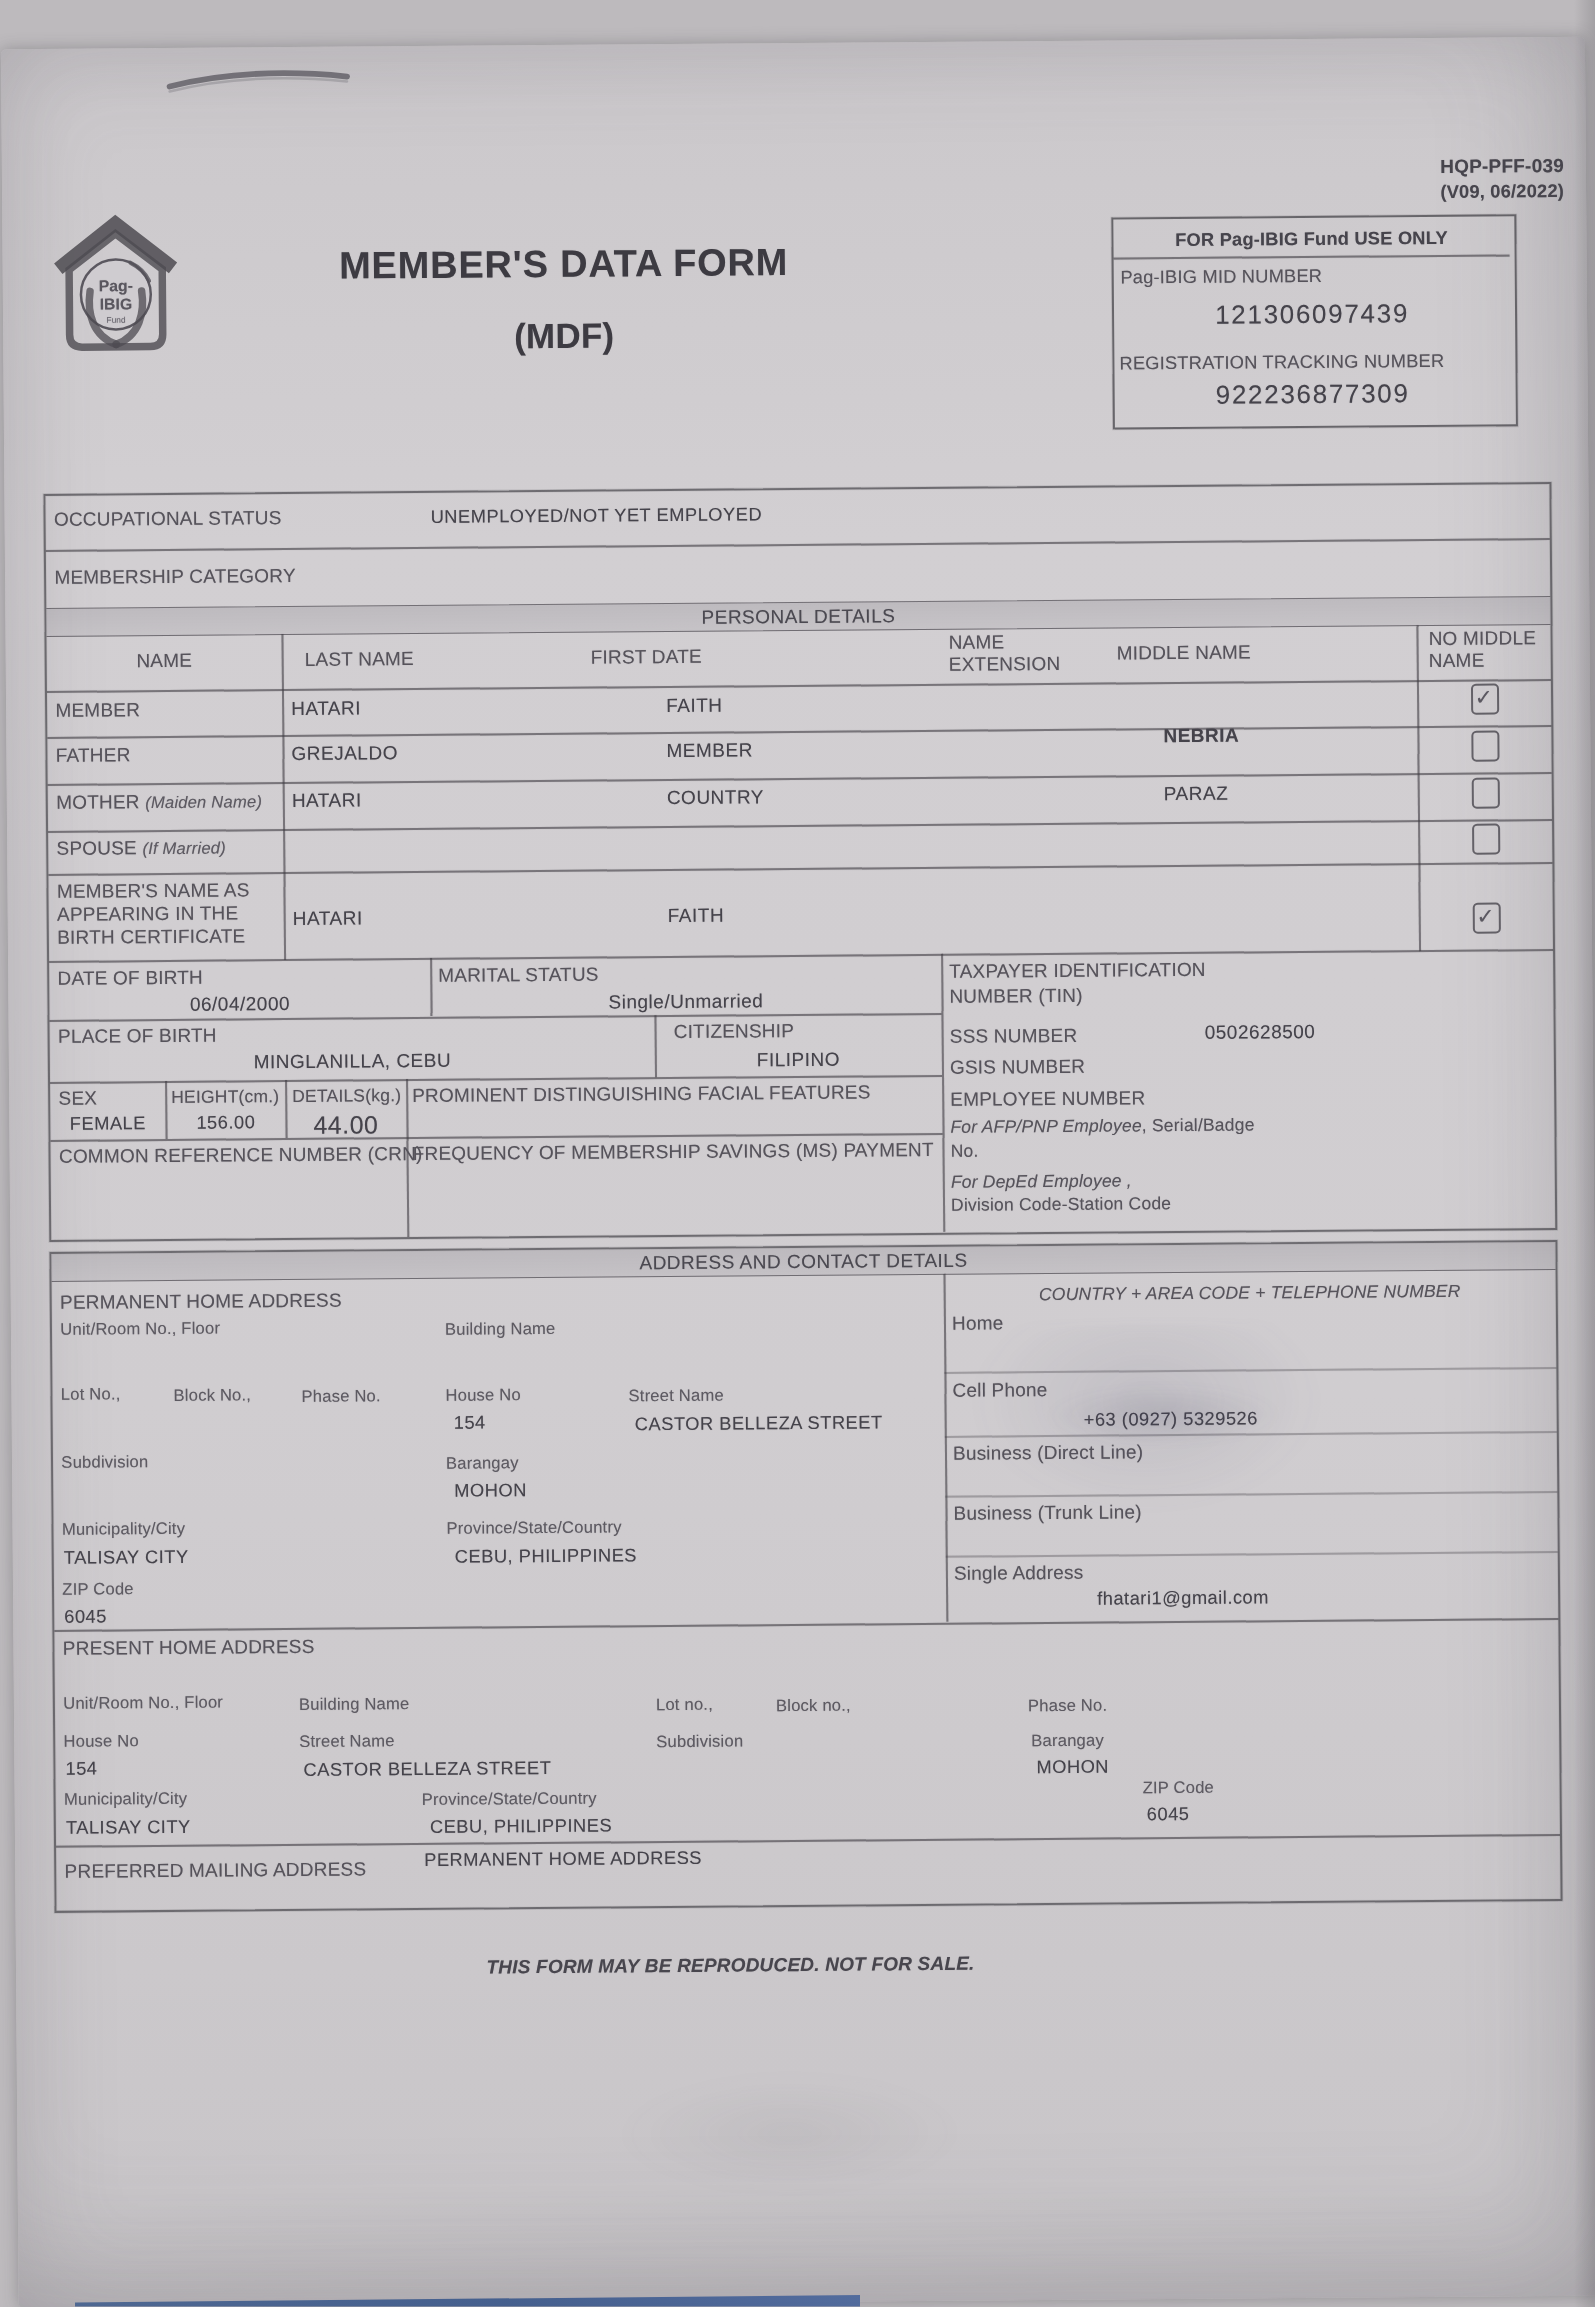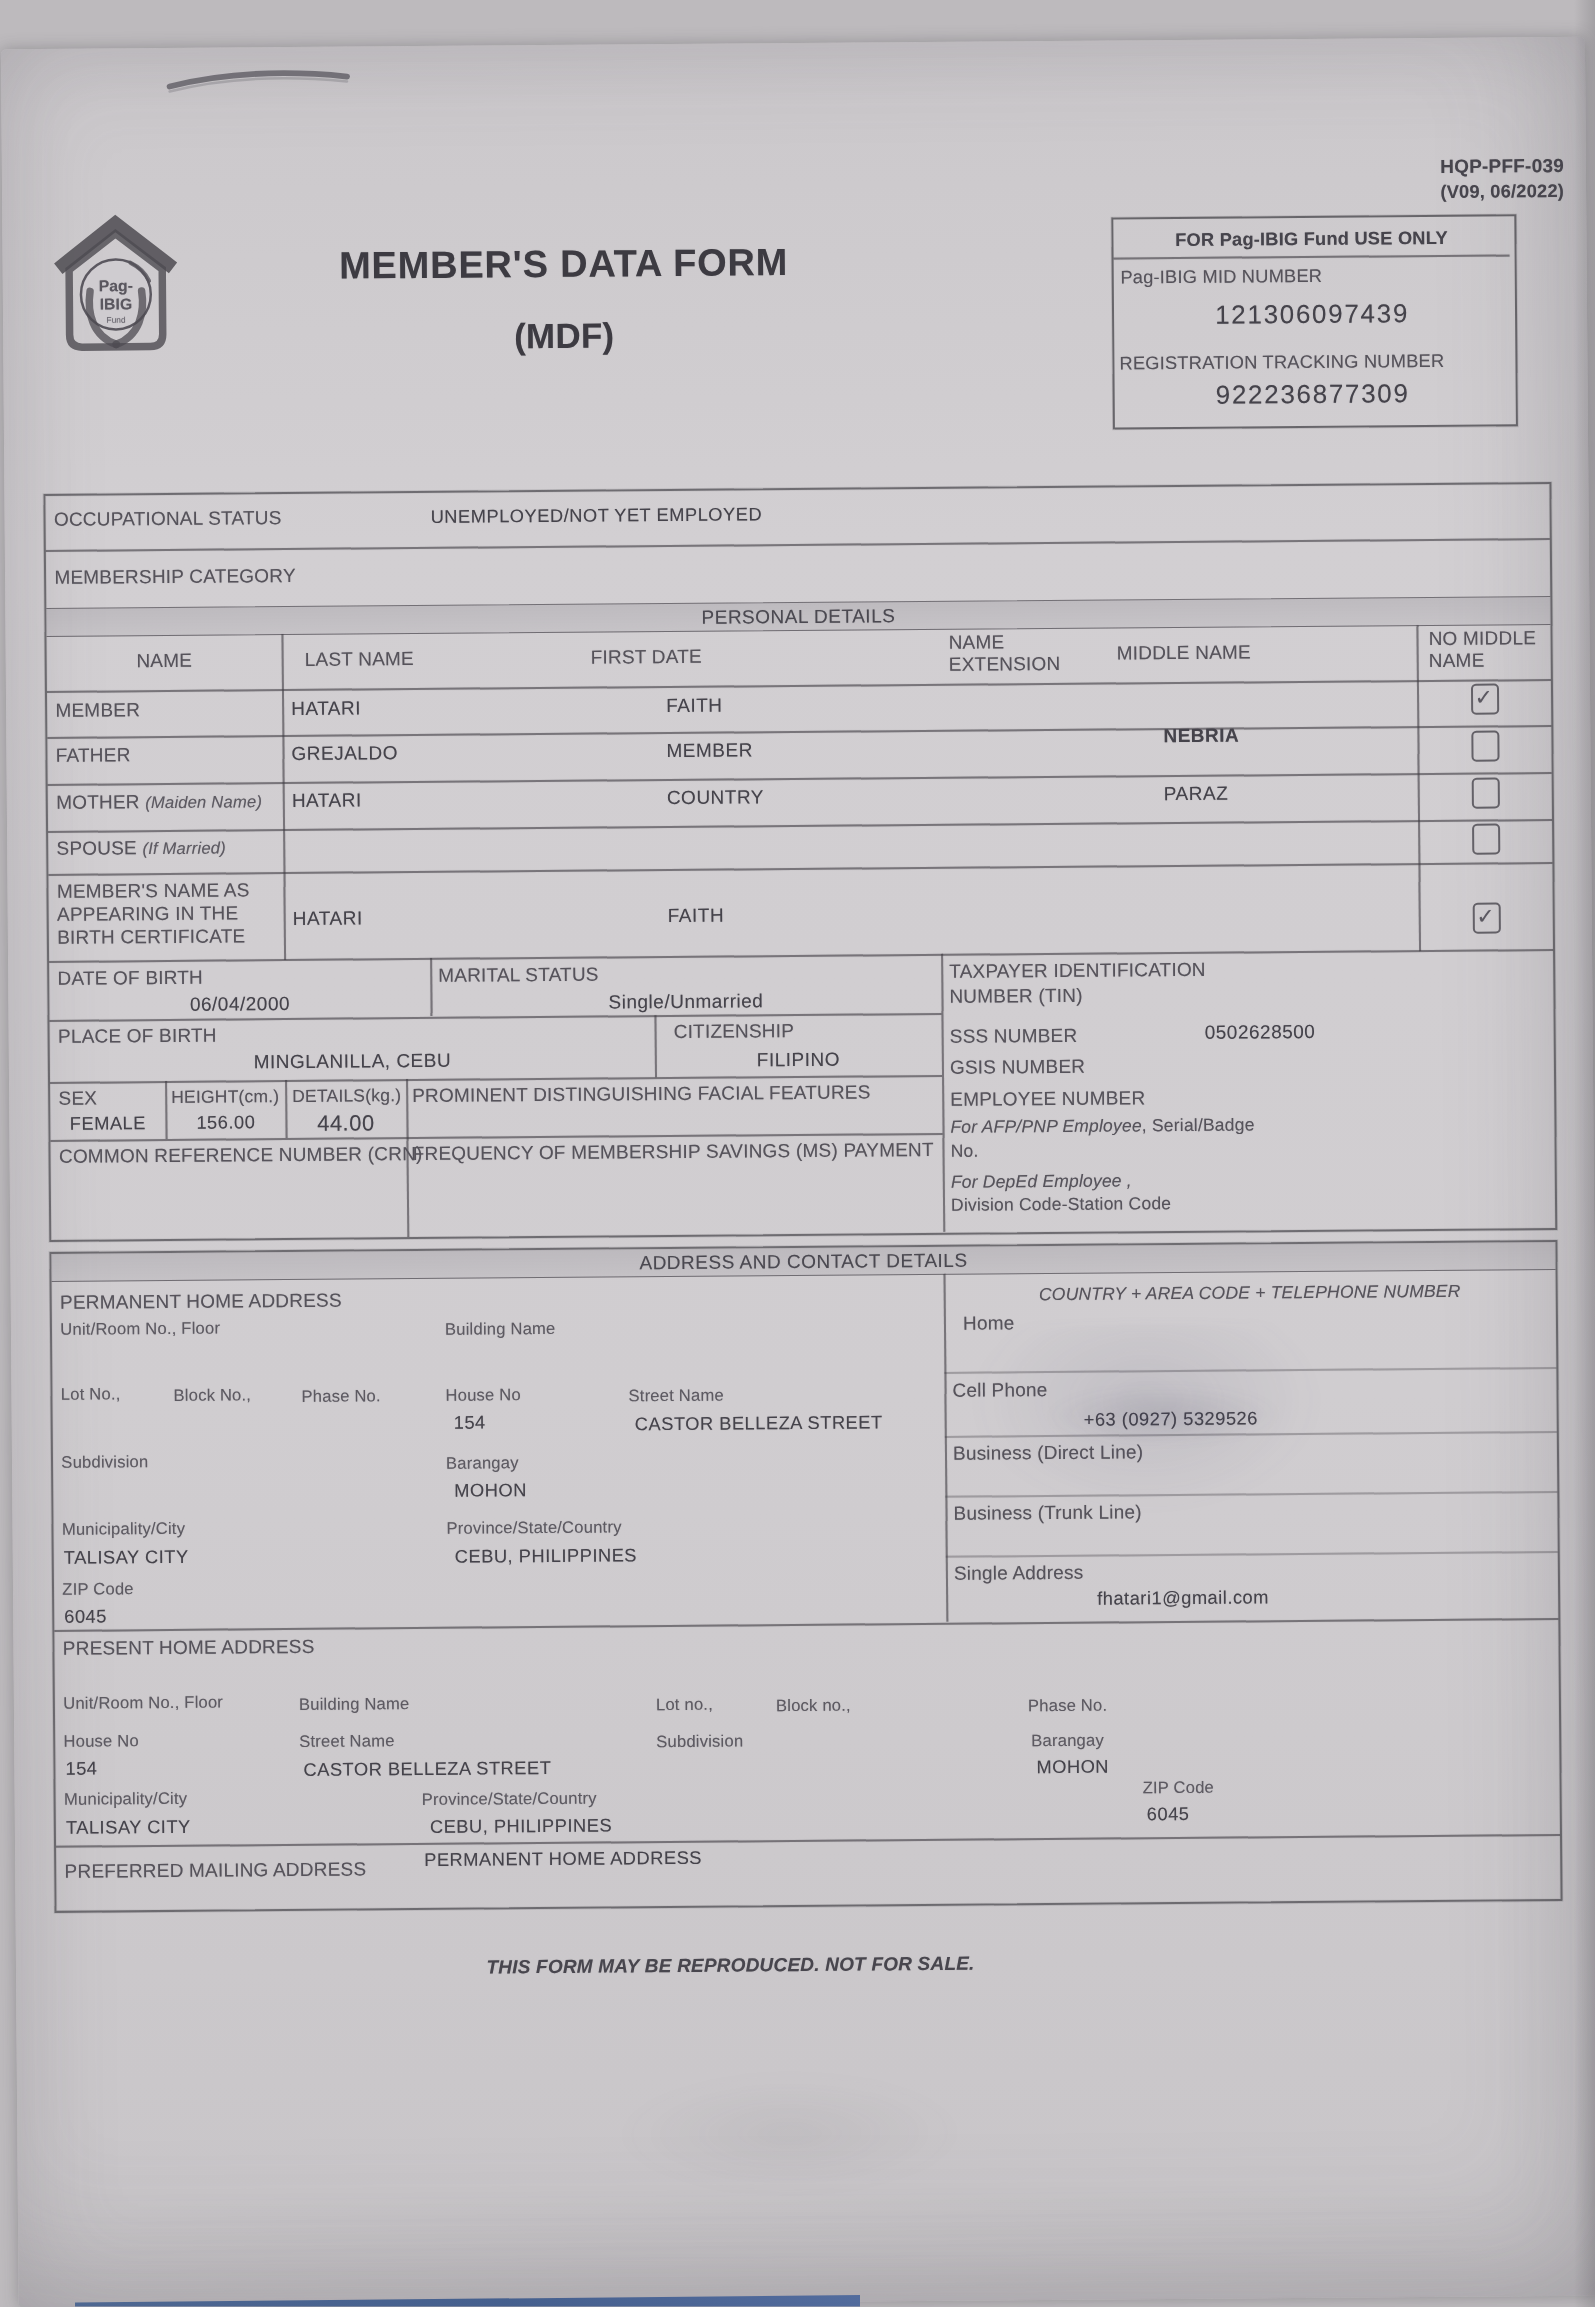--- a/index.html
+++ b/index.html
@@ -151,21 +151,21 @@
       <div class="val ctr" style="left:605px;top:559px;width:287px;">FILIPINO</div>
       <div class="hl" style="left:0;top:586px;width:892px;"></div>
 
       <div class="lb big" style="left:8.3px;top:592px;">SEX</div>
       <div class="val ctr" style="left:0;top:617px;width:115px;font-size:18.3px;">FEMALE</div>
       <div class="vl" style="left:115px;top:586px;height:58px;"></div>
       <div class="lb" style="left:121px;top:592px;">HEIGHT(cm.)</div>
       <div class="val ctr" style="left:115px;top:617px;width:121px;font-size:18.3px;">156.00</div>
       <div class="vl" style="left:235px;top:586px;height:58px;"></div>
       <div class="lb" style="left:242px;top:592px;">DETAILS(kg.)</div>
-      <div class="val ctr" style="left:235px;top:617px;width:121px;font-size:22px;">44.00</div>
+      <div class="val ctr" style="left:235px;top:617px;width:121px;font-size:25px;">44.00</div>
       <div class="vl" style="left:356px;top:586px;height:158px;"></div>
       <div class="lb big" style="left:362px;top:592px;">PROMINENT DISTINGUISHING FACIAL FEATURES</div>
       <div class="hl" style="left:0;top:644px;width:892px;"></div>
 
       <div class="lb big" style="left:8.3px;top:650px;">COMMON REFERENCE NUMBER (CRN)</div>
       <div class="lb big" style="left:362px;top:650px;">FREQUENCY OF MEMBERSHIP SAVINGS (MS) PAYMENT</div>
 
       <div class="vl" style="left:892px;top:465px;height:278px;"></div>
       <div class="lb big" style="left:900px;top:472px;">TAXPAYER IDENTIFICATION</div>
       <div class="lb big" style="left:900px;top:497px;">NUMBER (TIN)</div>
@@ -201,21 +201,21 @@
       <div class="val" style="left:401px;top:229px;font-size:18.3px;">MOHON</div>
       <div class="lb sm" style="left:8.3px;top:266px;">Municipality/City</div>
       <div class="val" style="left:10px;top:293px;font-size:18.3px;">TALISAY CITY</div>
       <div class="lb sm" style="left:393px;top:268px;">Province/State/Country</div>
       <div class="val" style="left:401px;top:295px;font-size:18.3px;">CEBU, PHILIPPINES</div>
       <div class="lb sm" style="left:8.3px;top:326px;">ZIP Code</div>
       <div class="val" style="left:10px;top:352px;font-size:18.3px;">6045</div>
 
       <div class="vl" style="left:892px;top:27.4px;height:348px;"></div>
       <div class="lb it ctr" style="left:892px;top:38px;width:612px;font-size:17.5px;">COUNTRY + AREA CODE + TELEPHONE NUMBER</div>
-      <div class="lb big" style="left:900px;top:66px;margin-left:11px;">Home</div>
+      <div class="lb big" style="left:900px;top:66px;">Home</div>
       <div class="hl" style="left:892px;top:125px;width:612px;opacity:.55;"></div>
       <div class="lb big" style="left:900px;top:133px;">Cell Phone</div>
       <div class="val" style="left:1031px;top:163px;font-size:18.3px;">+63 (0927) 5329526</div>
       <div class="hl" style="left:892px;top:189px;width:612px;opacity:.55;"></div>
       <div class="lb big" style="left:900px;top:196px;">Business (Direct Line)</div>
       <div class="hl" style="left:892px;top:249px;width:612px;opacity:.55;"></div>
       <div class="lb big" style="left:900px;top:256px;">Business (Trunk Line)</div>
       <div class="hl" style="left:892px;top:309px;width:612px;opacity:.55;"></div>
       <div class="lb big" style="left:900px;top:316px;">Single Address</div>
       <div class="val" style="left:1043px;top:342px;font-size:18.3px;">fhatari1@gmail.com</div>

